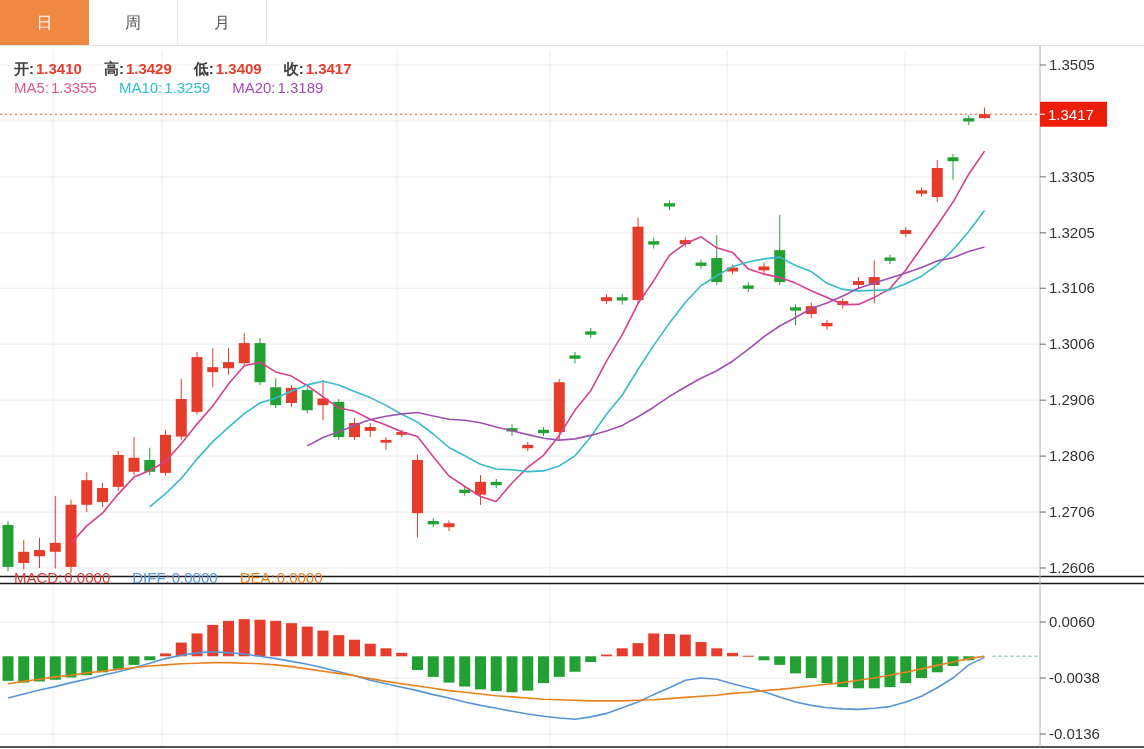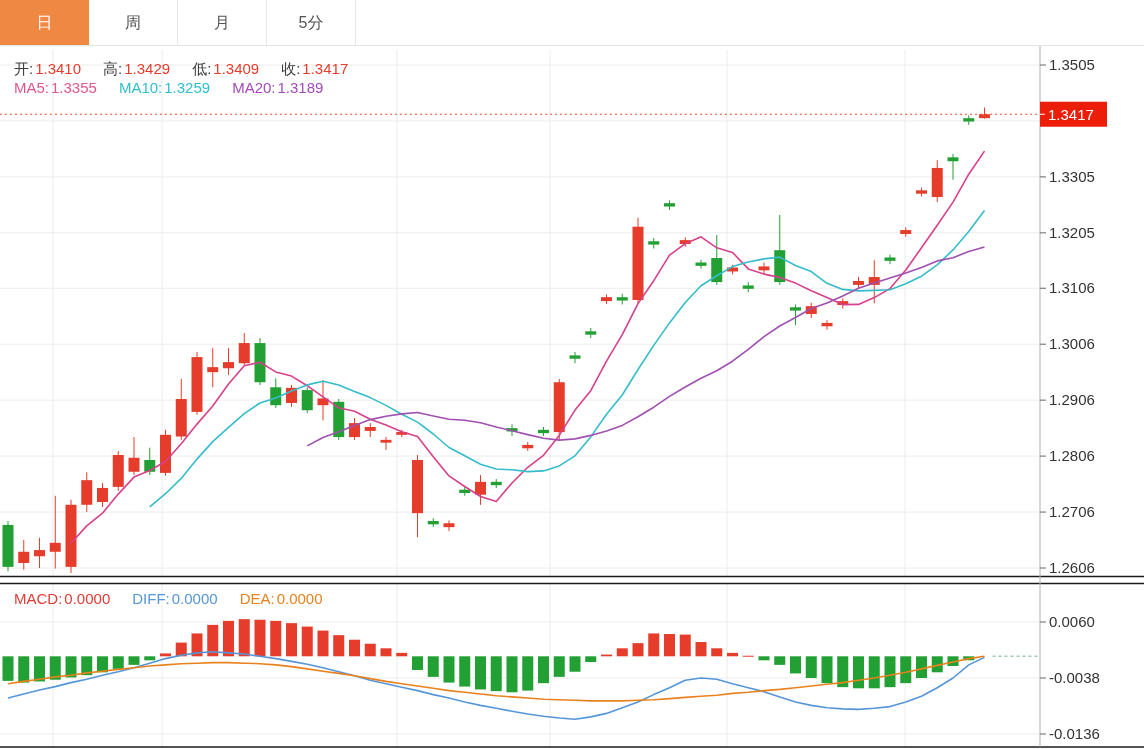--- a/index.html
+++ b/index.html
@@ -6,34 +6,33 @@
   body{width:1144px;height:749px;position:relative;overflow:hidden;
        font-family:"Liberation Sans","DejaVu Sans",sans-serif;}
   #tabbar{position:absolute;left:0;top:0;width:1144px;height:45px;display:flex;
           background:#fff;border-bottom:1px solid #e3e3e3;z-index:3;}
   .tab{width:89px;height:45px;line-height:45px;text-align:center;font-size:16px;color:#555;
        border-right:1px solid #e6e6e6;box-sizing:border-box;background:#fff;cursor:pointer;}
   .tab.active{background:#ef8843;color:#fff;border-right:none;}
   #tab-end-divider{position:absolute;left:1129px;top:0;width:1px;height:45px;background:#e6e6e6;}
   #chart-svg{position:absolute;left:0;top:0;z-index:1;}
   .legend-row{position:absolute;left:14px;z-index:2;font-size:15px;white-space:nowrap;}
-  #legend-ohlc{top:60px;}
+  #legend-ohlc{top:60px;font-weight:bold;}
   #legend-ma{top:79px;}
-  #legend-macd{top:590px;}
+  #legend-macd{top:569px;}
   .lg-item{margin-right:22px;}
   .lg-label{margin-right:2px;}
 </style>
 </head>
 <body>
 
 <div id="tabbar">
     <div class="tab active">日</div>
     <div class="tab">周</div>
     <div class="tab">月</div>
-    <div class="tab">5分</div>
   </div>
 <div id="tab-end-divider"></div>
 
 <svg id="chart-svg" width="1144" height="749" xmlns="http://www.w3.org/2000/svg">
     <g>
       <line x1="0" y1="65" x2="1040" y2="65" stroke="#ececec" stroke-width="1"></line>
       <line x1="0" y1="120.95105672969966" x2="1040" y2="120.95105672969966" stroke="#ececec" stroke-width="1"></line>
       <line x1="0" y1="176.90211345939932" x2="1040" y2="176.90211345939932" stroke="#ececec" stroke-width="1"></line>
       <line x1="0" y1="232.853170189099" x2="1040" y2="232.853170189099" stroke="#ececec" stroke-width="1"></line>
       <line x1="0" y1="288.24471635150167" x2="1040" y2="288.24471635150167" stroke="#ececec" stroke-width="1"></line>

